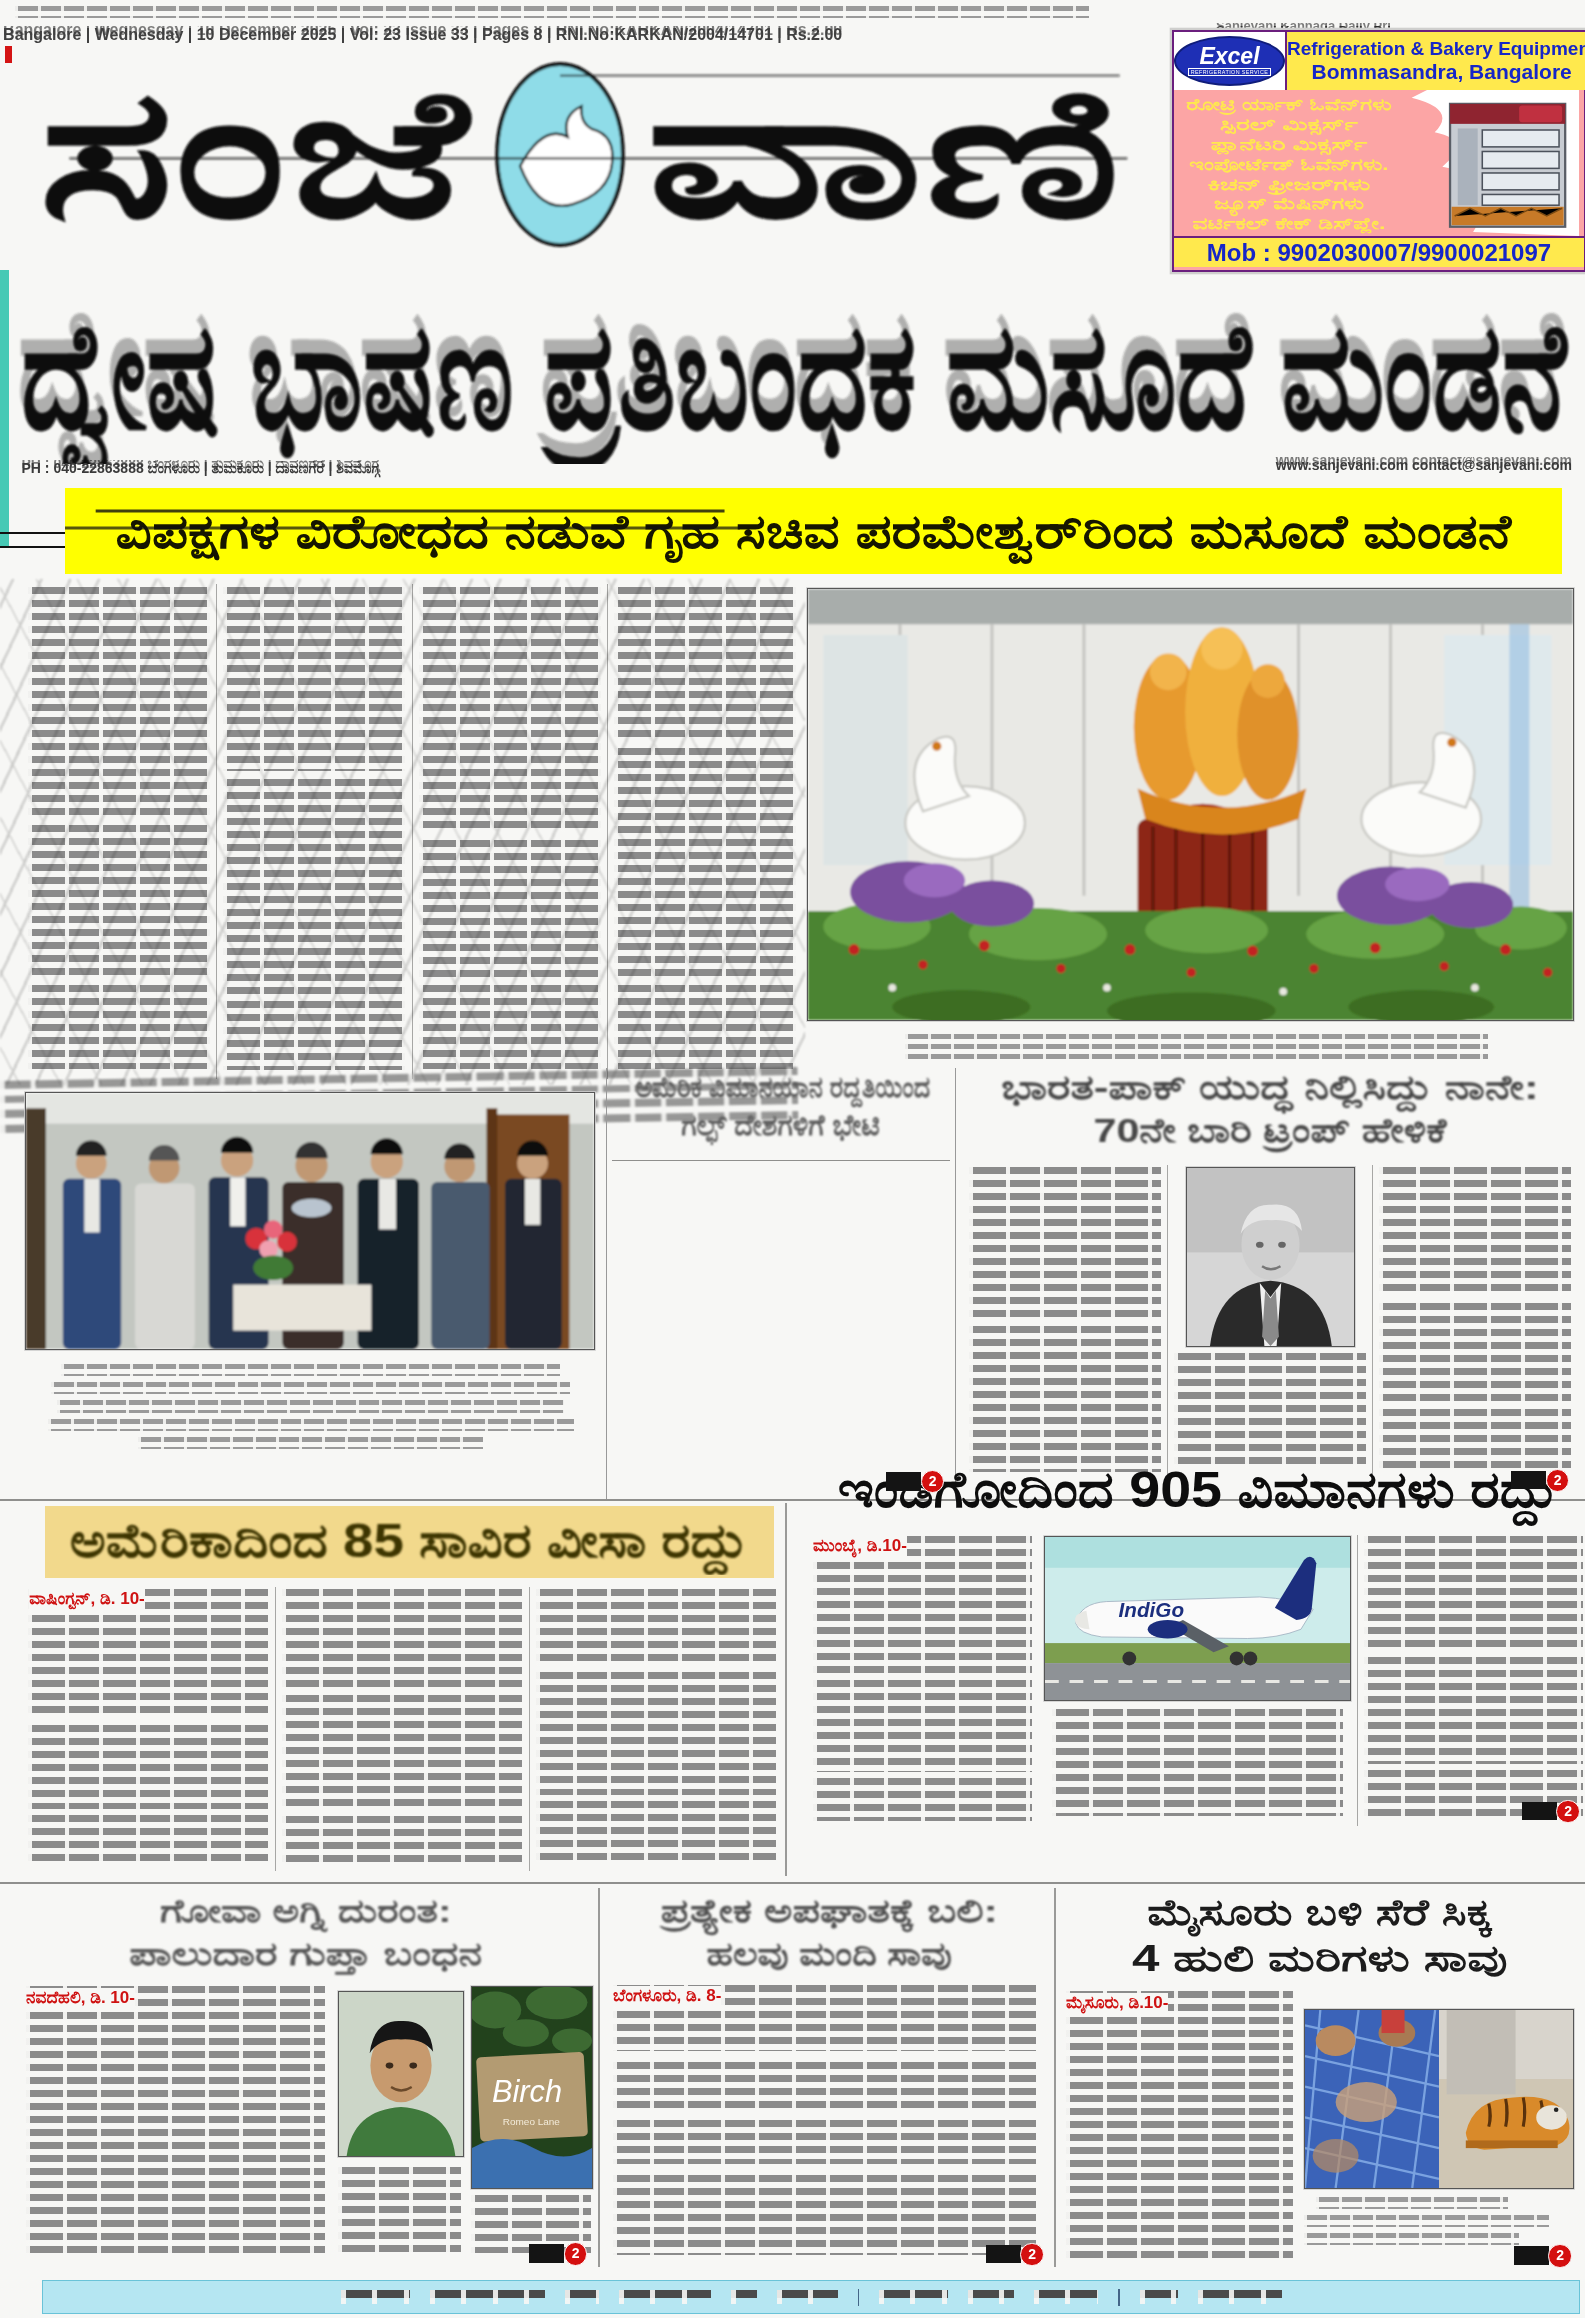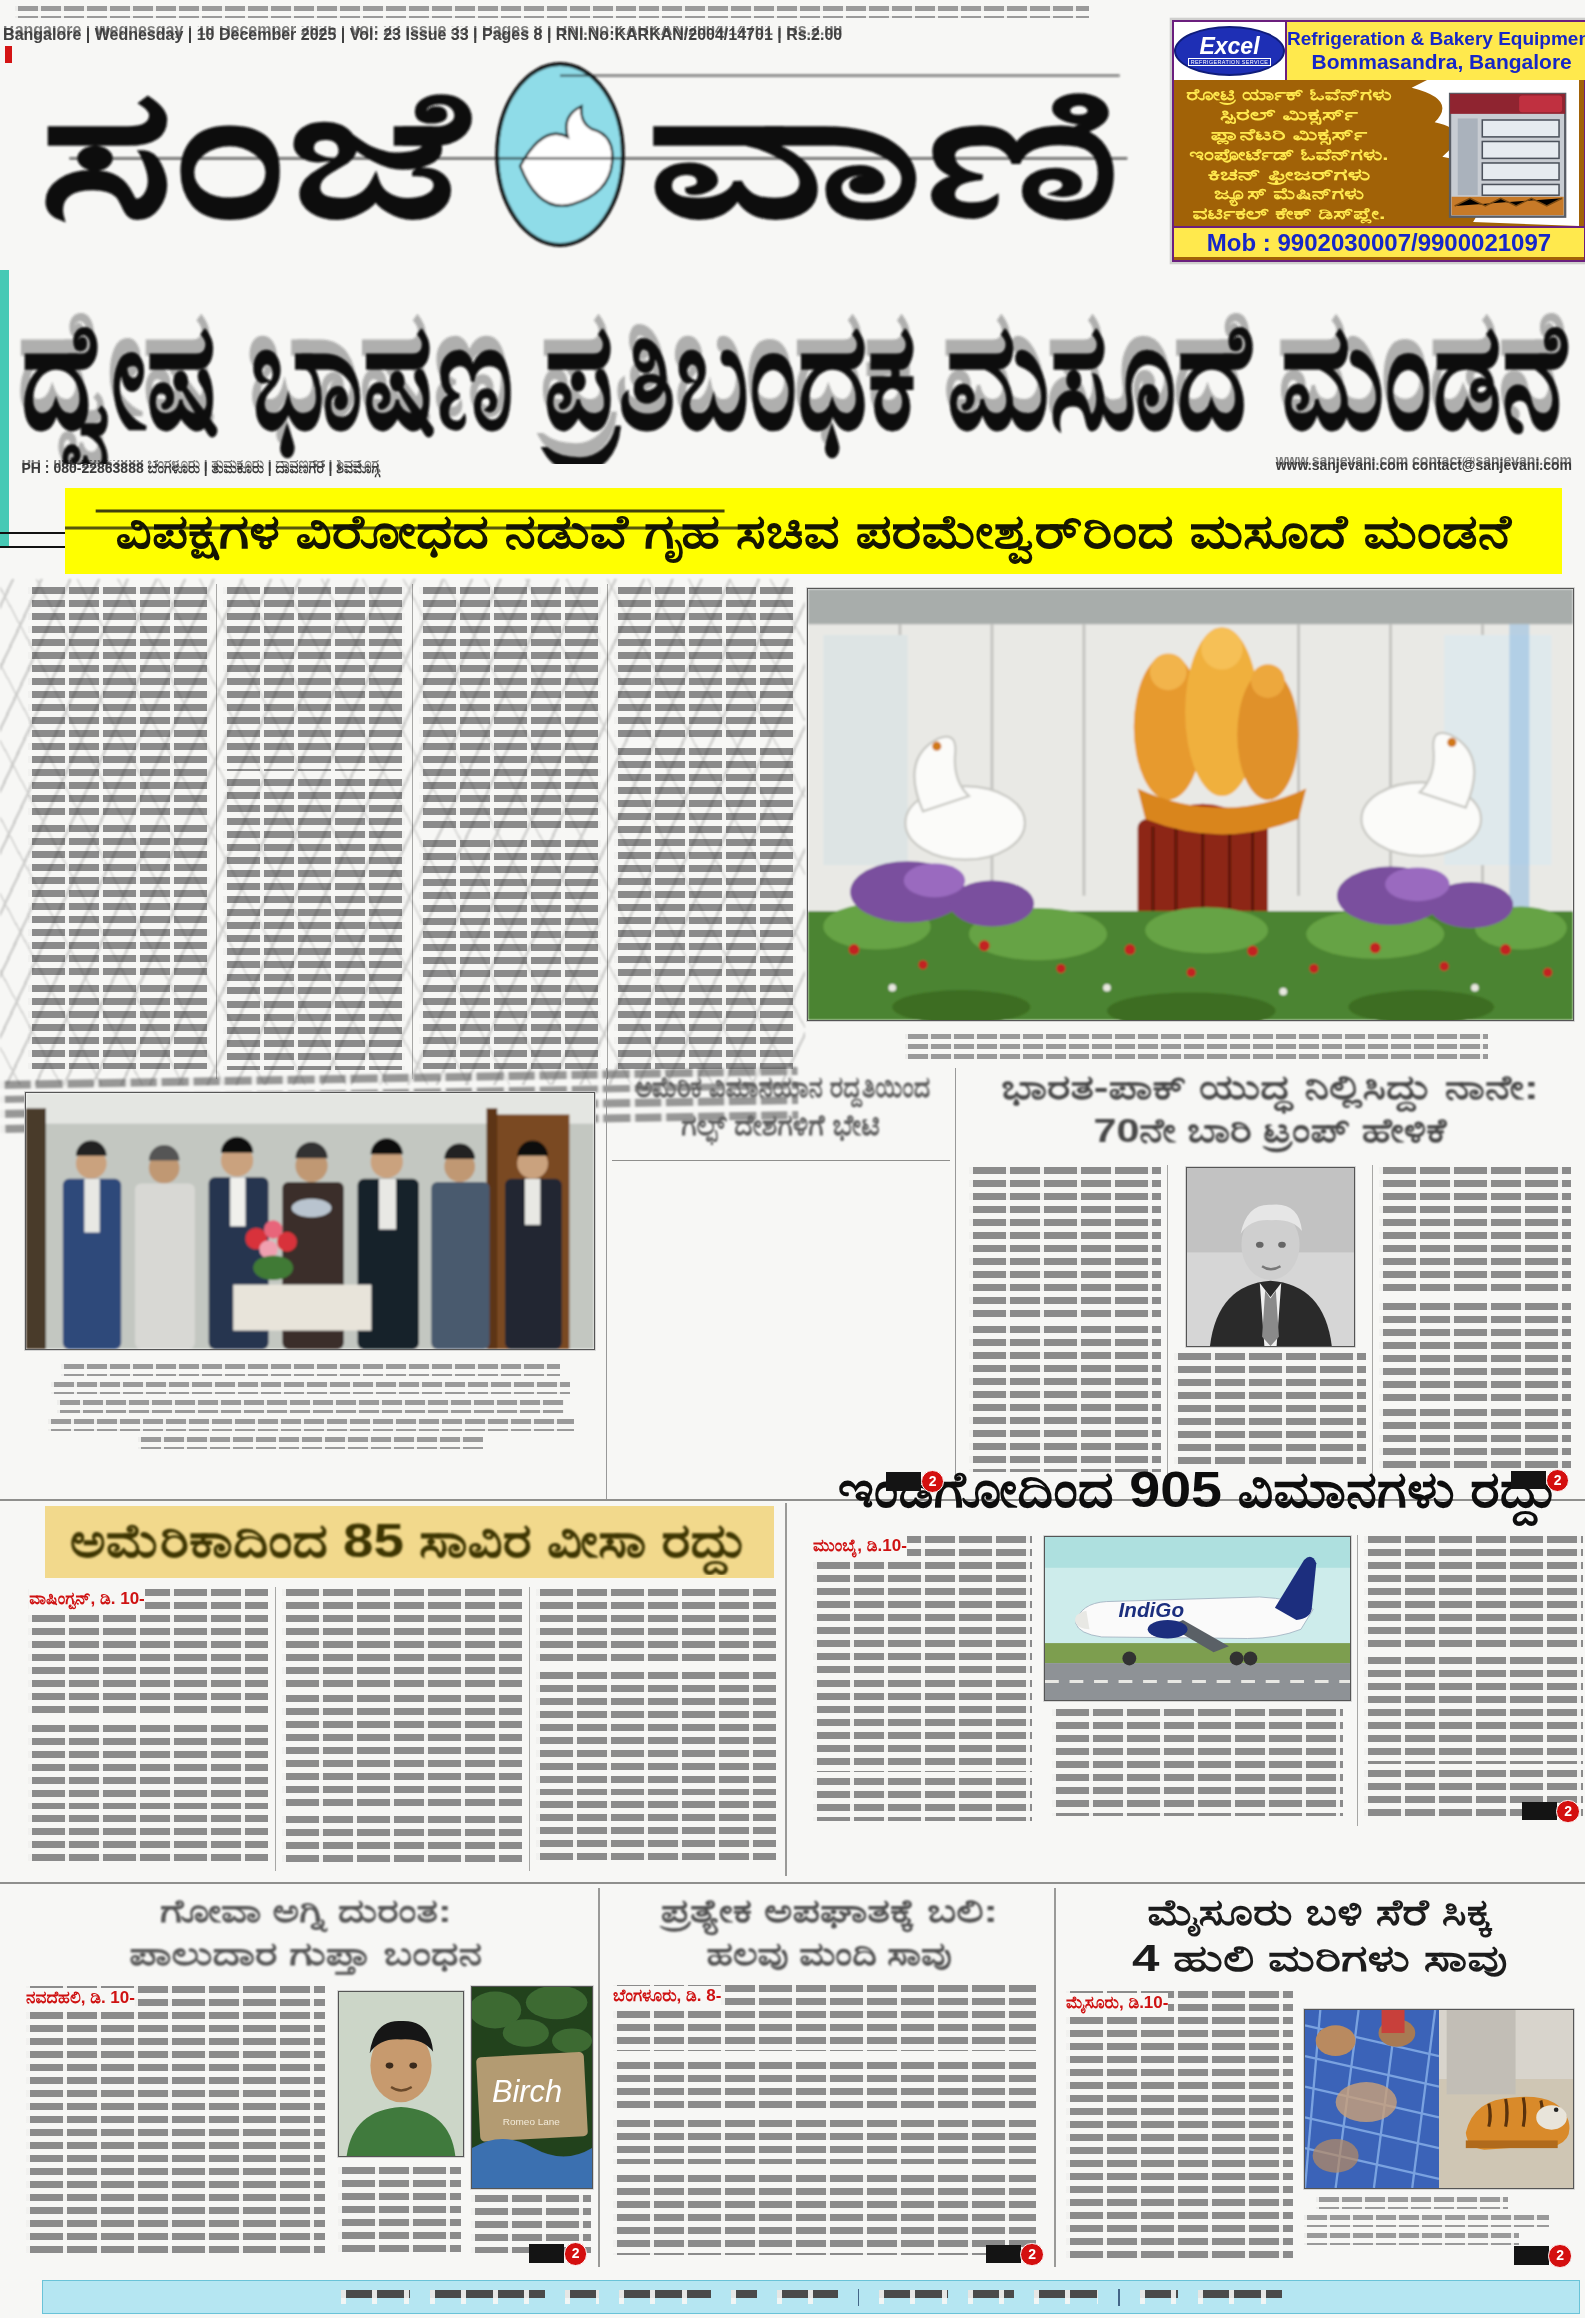--- a/index.html
+++ b/index.html
@@ -58,21 +58,21 @@
           <filter id="mblur">
             <feGaussianBlur stdDeviation="1.4"></feGaussianBlur>
           </filter>
         </defs>
     </svg>
   </div>
 
   <div class="abs" style="left:0;top:270px;width:9.2px;height:276px;background:#47c9b5;"></div>
   <div class="abs" style="left:4.6px;top:46px;width:7.7px;height:17px;background:#d41414;"></div>
 
-  <div class="abs" style="left:1172px;top:20px;width:410px;height:238px;border:2.3px solid #6b1f7e;background:#a16207;box-shadow:0 0 0 2.3px #cfcfcd;">
+  <div class="abs" style="left:1172px;top:30px;width:410px;height:238px;border:2.3px solid #6b1f7e;background:#fca5a5;box-shadow:0 0 0 2.3px #cfcfcd;">
     <div style="display:flex;height:58px;">
       <div style="width:132px;background:#fff;display:flex;align-items:center;justify-content:center;">
         <div style="width:107px;height:46px;background:#1e2fb5;border-radius:50%;border:2.3px solid #101d7a;display:flex;flex-direction:column;align-items:center;justify-content:center;">
           <span style="color:#fff;font-size:23px;font-weight:bold;font-style:italic;line-height:21.5px;">Excel</span>
           <span style="color:#fff;font-size:5.4px;letter-spacing:0.4px;border:0.8px solid #fff;padding:0 1.5px;">REFRIGERATION SERVICE</span>
         </div>
       </div>
       <div style="flex:1;background:#ffe94d;display:flex;flex-direction:column;align-items:center;justify-content:center;border-left:2.3px solid #6b1f7e;">
         <div style="color:#1626c8;font-weight:bold;font-size:19px;white-space:nowrap;filter:blur(0.2px);">Refrigeration &amp; Bakery Equipment</div>
         <div style="color:#1626c8;font-weight:bold;font-size:21px;white-space:nowrap;filter:blur(0.2px);">Bommasandra, Bangalore</div>
@@ -129,21 +129,21 @@
         <text x="20" y="228" font-size="195" font-weight="bold" fill="#0a0a0a" textLength="2015" lengthAdjust="spacingAndGlyphs">ದ್ವೇಷ ಭಾಷಣ ಪ್ರತಿಬಂಧಕ ಮಸೂದೆ ಮಂಡನೆ</text>
       </g>
       <defs>
           <filter id="hb">
             <feGaussianBlur stdDeviation="1.1"></feGaussianBlur>
           </filter>
         </defs>
     </svg>
   </div>
 
-  <div class="abs doubleprint" style="left:21.5px;top:460px;width:583px;height:20px;font-size:14px;font-weight:bold;color:#3a3a3a;white-space:nowrap;overflow:hidden;filter:blur(0.5px);">PH : 080-22863888   ಬೆಂಗಳೂರು | ತುಮಕೂರು | ದಾವಣಗೆರೆ | ಶಿವಮೊಗ್ಗ</div>
+  <div class="abs doubleprint" style="left:21.5px;top:460px;width:583px;height:20px;font-size:14px;font-weight:bold;color:#3a3a3a;white-space:nowrap;overflow:hidden;filter:blur(0.5px);">PH : 040-22863888   ಬೆಂಗಳೂರು | ತುಮಕೂರು | ದಾವಣಗೆರೆ | ಶಿವಮೊಗ್ಗ</div>
   <div class="abs doubleprint" style="left:1020px;top:457px;width:552px;height:20px;font-size:14px;font-weight:bold;color:#3a3a3a;white-space:nowrap;overflow:hidden;filter:blur(0.5px);text-align:right;">www.sanjevani.com   contact@sanjevani.com</div>
   <div class="abs" style="left:0;top:532px;width:138px;height:2.3px;background:#111;"></div>
   <div class="abs" style="left:0;top:546px;width:115px;height:2.3px;background:#111;"></div>
 
   <div class="abs" style="left:65px;top:488px;width:1497px;height:86px;background:#ffff00;">
     <svg width="1497" height="86" viewBox="0 0 1952 112">
       <g filter="url(#sb)">
         <text x="66" y="78" font-size="62" font-weight="bold" fill="#141400" textLength="1820" lengthAdjust="spacingAndGlyphs">ವಿಪಕ್ಷಗಳ ವಿರೋಧದ ನಡುವೆ ಗೃಹ ಸಚಿವ ಪರಮೇಶ್ವರ್‌ರಿಂದ ಮಸೂದೆ ಮಂಡನೆ</text>
       </g>
       <line x1="40" y1="30" x2="860" y2="30" stroke="#111" stroke-width="4" opacity=".8"></line>

